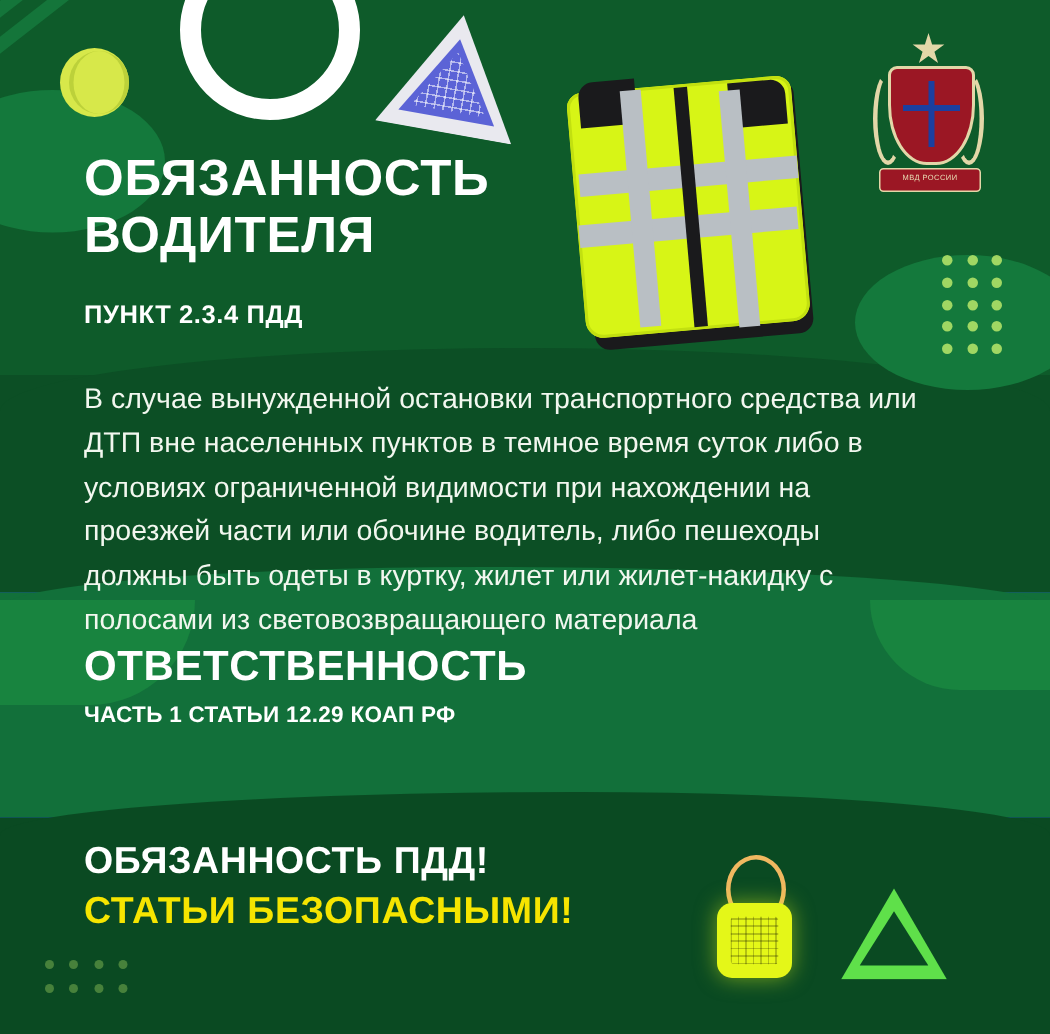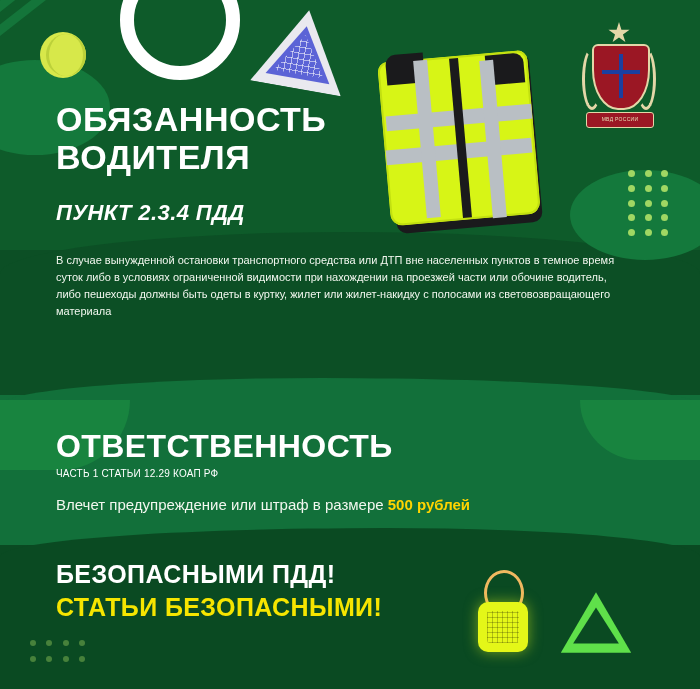--- a/index.html
+++ b/index.html
@@ -322,47 +322,46 @@
     font-size: 34px;
     font-weight: bold;
     line-height: 1.12;
     letter-spacing: .5px;
     text-transform: uppercase;
   }
   .subhead {
     position: absolute;
     left: 56px; top: 200px;
     color: #ffffff;
-    font-size: 22px;
+    font-size: 17px;
     font-weight: bold;
     letter-spacing: .4px;
-    font-style: italic;
   }
   .body-text {
     position: absolute;
     left: 56px; top: 252px;
     width: 560px;
     color: #f2f7ef;
-    font-size: 11px;
+    font-size: 19px;
     line-height: 1.55;
   }
   .resp-title {
     position: absolute;
     left: 56px; top: 428px;
     color: #ffffff;
-    font-size: 32px;
+    font-size: 28px;
     font-weight: bold;
     letter-spacing: .4px;
   }
   .resp-article {
     position: absolute;
     left: 56px; top: 468px;
     color: #ffffff;
-    font-size: 10px;
-    font-weight: normal;
+    font-size: 15px;
+    font-weight: bold;
     letter-spacing: .2px;
   }
   .resp-text {
     position: absolute;
     left: 56px; top: 496px;
     color: #f2f7ef;
     font-size: 15px;
   }
   .resp-text b {
     color: #ffd400;
@@ -516,26 +515,23 @@
     <div class="stripe-v2"></div>
     <div class="gap"></div>
   </div>
 
   <div class="headline">ОБЯЗАННОСТЬ ВОДИТЕЛЯ</div>
   <div class="subhead">ПУНКТ 2.3.4 ПДД</div>
   <div class="body-text">В случае вынужденной остановки транспортного средства или ДТП вне населенных пунктов в темное время суток либо в условиях ограниченной видимости при нахождении на проезжей части или обочине водитель, либо пешеходы должны быть одеты в куртку, жилет или жилет-накидку с полосами из световозвращающего материала</div>
 
   <div class="resp-title">ОТВЕТСТВЕННОСТЬ</div>
   <div class="resp-article">ЧАСТЬ 1 СТАТЬИ 12.29 КОАП РФ</div>
-  <div class="resp-text">
-    <span>Влечет предупреждение или штраф в размере </span><b>500 рублей</b>
-  </div>
 
   <div class="cta">
-    <div class="l1">БЕЗОПАСНЫМИ ПДД!</div>
+    <div class="l1">ОБЯЗАННОСТЬ ПДД!</div>
     <div class="l3">СТАТЬИ БЕЗОПАСНЫМИ!</div>
   </div>
 
   <div class="keychain">
     <div class="loop"></div>
     <div class="tag">
         <i></i>
       </div>
   </div>
   <div class="tri-glow">

